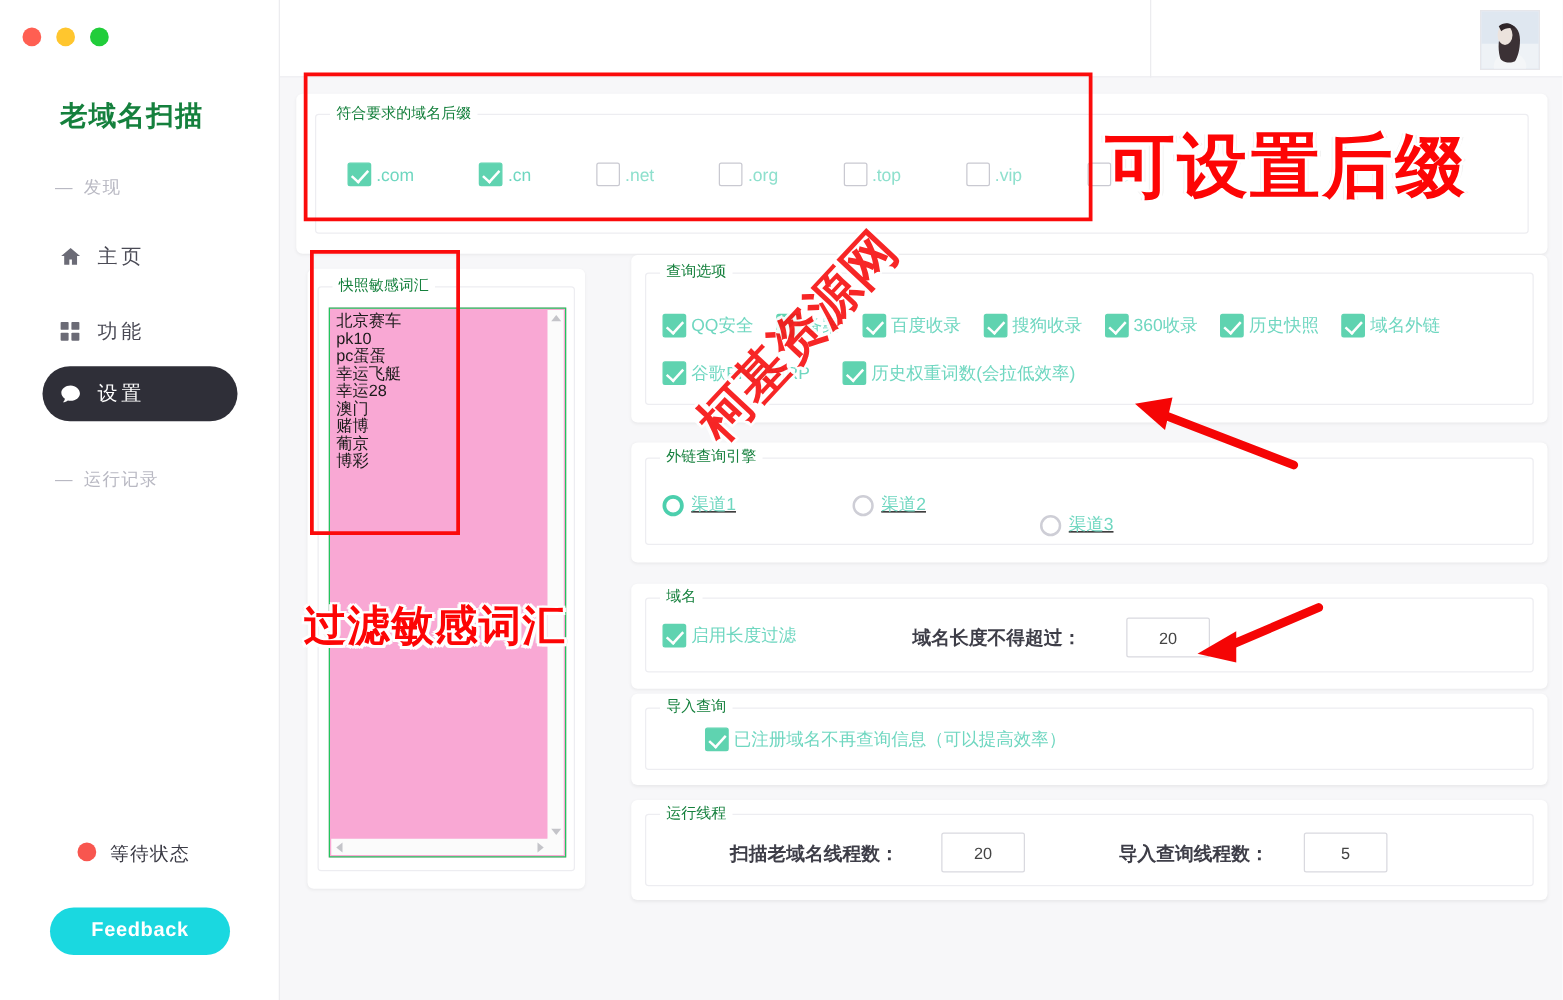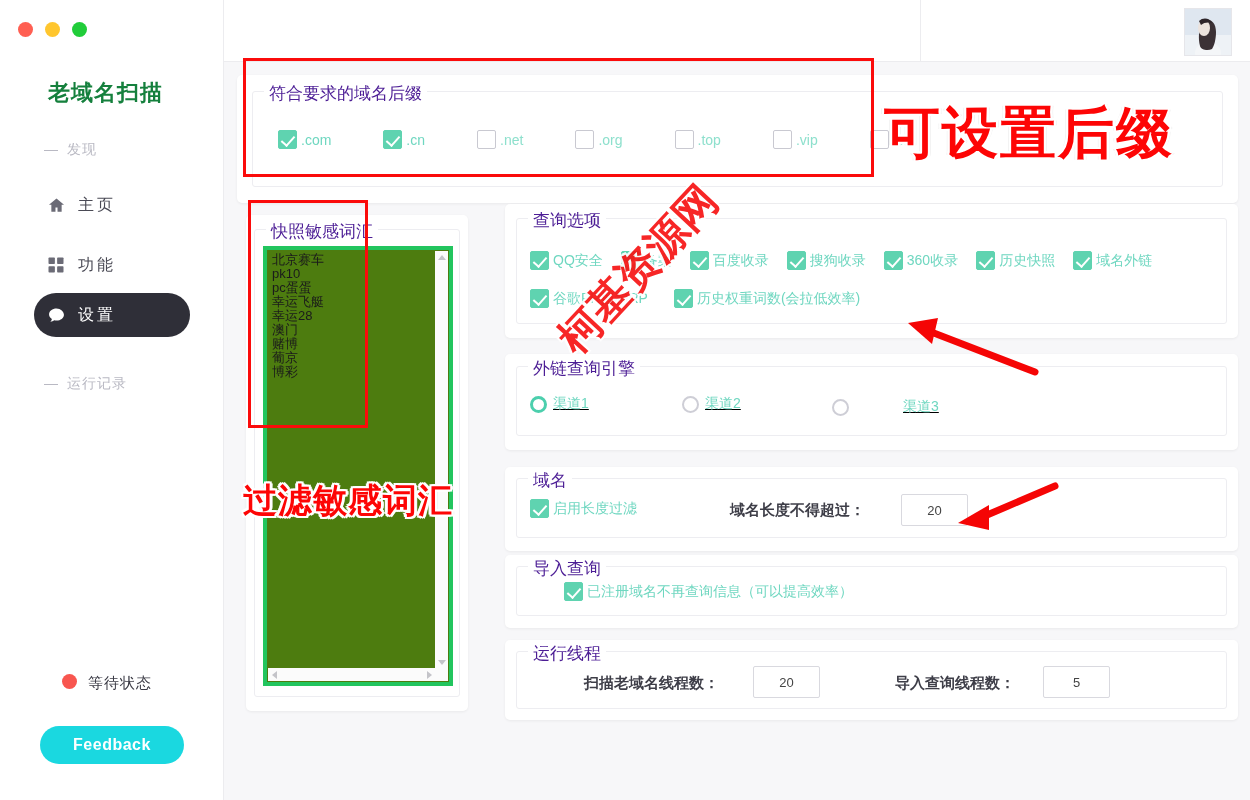--- a/index.html
+++ b/index.html
@@ -116,21 +116,21 @@
 
   
   .fs {
     position: absolute;
     border: 1px solid #ededf1;
     border-radius: 3px;
   }
   .fs > .legend {
     position: absolute; top: -10px; left: 11px;
     background: #ffffff; padding: 0 5px;
-    font-size: 17px; color: #4c1d95;
+    font-size: 12px; color: #15803d;
     white-space: nowrap;
   }
 
   
   .cb {
     display: inline-flex; align-items: center;
     cursor: pointer; vertical-align: middle;
   }
   .cb .box {
     width: 19px; height: 19px;
@@ -168,22 +168,22 @@
     border: 1px solid #d9d9df; border-radius: 2px;
     background: #fff; text-align: center;
     font-size: 13px; color: #444; font-family: "Liberation Sans", sans-serif;
     outline: none;
   }
   .field-label { font-size: 15px; color: #3e3e48; font-weight: bold; }
 
   
   .wordbox {
     position: absolute;
-    border: 4px solid #22c55e;
-    background: #4d7c0f;
+    border: 1px solid #22c55e;
+    background: #f9a8d4;
     overflow: hidden;
   }
   .wordbox .wl {
     position: absolute; left: 5px; top: 3px; right: 16px;
     font-family: "Liberation Sans", sans-serif;
     font-size: 13px; color: #1b1b1b; line-height: 14px;
     white-space: pre;
   }
   .vscroll {
     position: absolute; right: 1px; top: 1px; bottom: 13px; width: 13px;
@@ -418,21 +418,21 @@
         <div class="legend">外链查询引擎</div>
         <div style="position:absolute; left:13px; top:28px;">
           <span class="rd on" style="position:absolute; left:0; top:0;">
               <span class="circ"></span>
               <span class="t">渠道1</span>
             </span>
           <span class="rd" style="position:absolute; left:152px; top:0;">
               <span class="circ"></span>
               <span class="t">渠道2</span>
             </span>
-          <span class="rd" style="position:absolute; left:302px; top:3px;gap:48px;">
+          <span class="rd" style="position:absolute; left:302px; top:16px;">
               <span class="circ"></span>
               <span class="t">渠道3</span>
             </span>
         </div>
       </div>
     </div>
 
     <div class="panel" style="left:281px; top:405px; width:733px; height:84px;">
       <div class="fs" style="left:11px; top:11px; width:711px; height:60px;">
         <div class="legend">域名</div>

